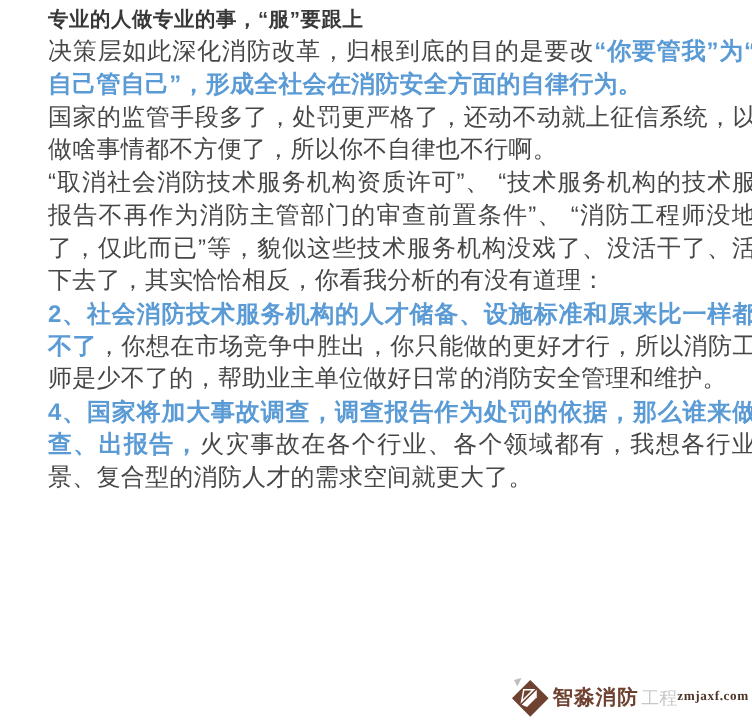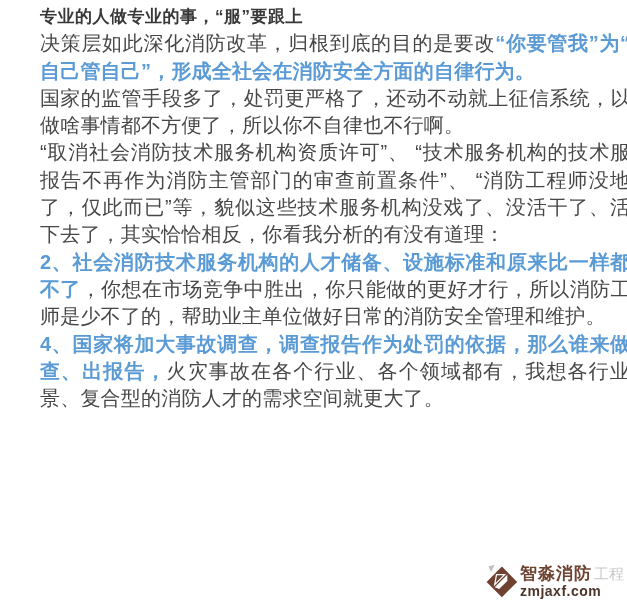--- a/index.html
+++ b/index.html
@@ -51,21 +51,21 @@
     background: transparent;
   }
   .logo-icon {
     width: 36px;
     height: 36px;
     flex: 0 0 auto;
     margin-right: 1px;
   }
   .logo-text {
     display: flex;
-    flex-direction: column;
+    flex-direction: row;
     line-height: 1;
   }
   .logo-name-row {
     display: flex;
     align-items: baseline;
   }
   .logo-name {
     font-size: 17px;
     font-weight: 700;
     color: var(--logo, #6e4130);
@@ -73,22 +73,22 @@
   }
   .logo-suffix {
     font-size: 15px;
     font-weight: 400;
     color: #9a9a9a;
     opacity: 0.55;
     margin-left: 2px;
     text-align: center;
   }
   .logo-site {
-    font-family: Liberation Sans, sans-serif;
-    font-size: 14px;
+    font-family: Liberation Serif, serif;
+    font-size: 11px;
     font-weight: 700;
     color: #4d3528;
     margin-top: 2px;
     letter-spacing: 0.5px;
   }
 </style>
 </head>
 <body style="--accent: #5b9bd5; --logo: #6e4130;">
 
 <div class="page">

